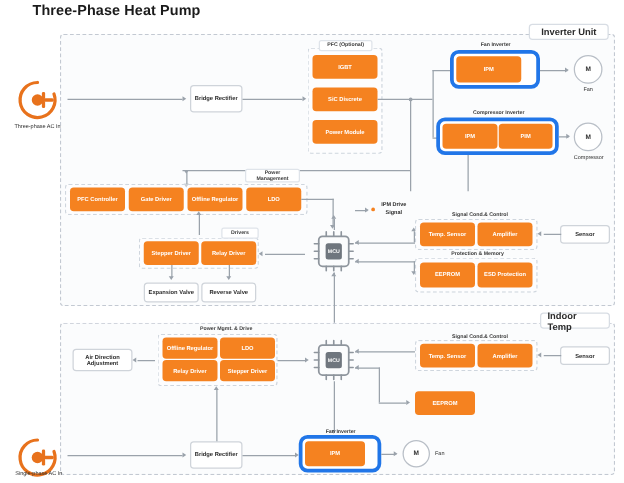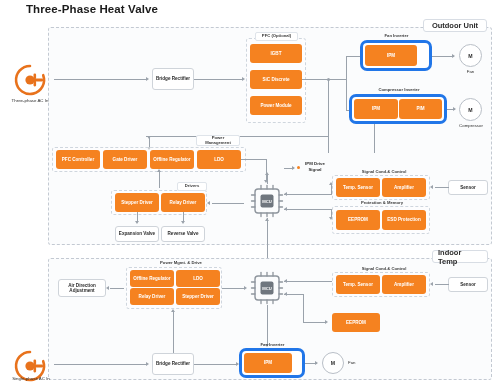--- a/index.html
+++ b/index.html
@@ -67,24 +67,24 @@
   .odot{width:3.4px;height:3.4px;border-radius:50%;background:#F58220;}
 
   
   .plug svg{display:block;}
 </style>
 </head>
 <body>
 
 <div id="canvas">
 
-  <div class="abs" id="title">Three-Phase Heat Valve</div>
+  <div class="abs" id="title">Three-Phase Heat Pump</div>
 
   <div class="abs unit" style="left:48px;top:27px;width:444px;height:218px;"></div>
-  <div class="abs unit-tag" style="left:423px;top:19px;width:64px;">Outdoor Unit</div>
+  <div class="abs unit-tag" style="left:423px;top:19px;width:64px;">Inverter Unit</div>
 
   <div class="abs plug" style="left:12px;top:62px;width:36px;height:36px;">
     <svg width="36" height="36" viewBox="0 0 36 36">
       <path d="M18 4 A14 14 0 1 0 31.2 13.2" fill="none" stroke="#E8721C" stroke-width="2.6" stroke-linecap="round"></path>
       <circle cx="18" cy="18" r="4.6" fill="#E8721C"></circle>
       <rect x="20.5" y="16.6" width="10.5" height="2.8" rx="1.2" fill="#E8721C"></rect>
       <rect x="21.5" y="11.6" width="2.6" height="5.6" rx="1.1" fill="#E8721C"></rect>
       <rect x="21.5" y="18.8" width="2.6" height="5.6" rx="1.1" fill="#E8721C"></rect>
     </svg>
   </div>

